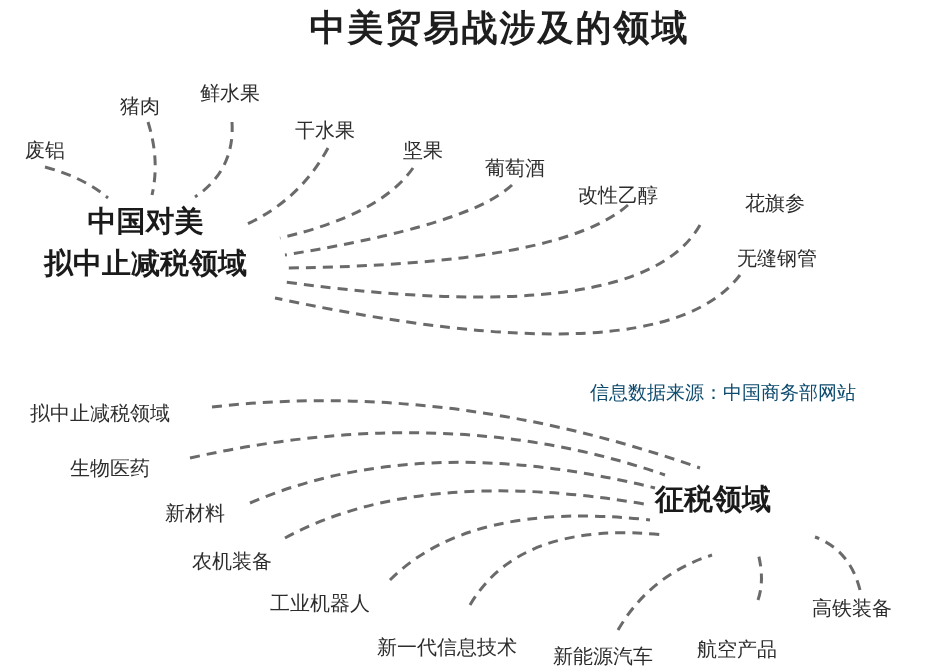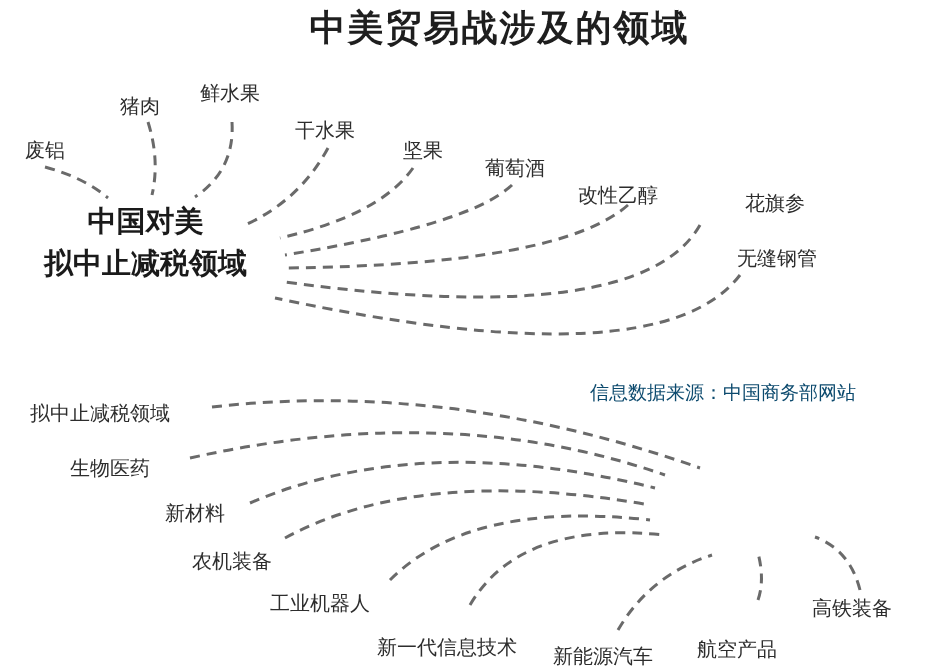--- a/index.html
+++ b/index.html
@@ -53,20 +53,21 @@
 <div class="lbl" style="left:295px; top:117px;">干水果</div>
 <div class="lbl" style="left:403px; top:137px;">坚果</div>
 <div class="lbl" style="left:485px; top:155px;">葡萄酒</div>
 <div class="lbl" style="left:578px; top:182px;">改性乙醇</div>
 <div class="lbl" style="left:700px; top:190px;margin-left:45px;">花旗参</div>
 <div class="lbl" style="left:737px; top:245px;">无缝钢管</div>
 
 <div class="src" style="left:590px; top:380px;">信息数据来源：中国商务部网站</div>
 
 <div class="hub" style="left:655px; top:478px;">
+  <div>征税领域</div>
 </div>
 
 <div class="lbl" style="left:30px; top:400px;">拟中止减税领域</div>
 <div class="lbl" style="left:70px; top:455px;">生物医药</div>
 <div class="lbl" style="left:165px; top:500px;">新材料</div>
 <div class="lbl" style="left:192px; top:548px;">农机装备</div>
 <div class="lbl" style="left:270px; top:590px;">工业机器人</div>
 <div class="lbl" style="left:377px; top:634px;text-align:center;">新一代信息技术</div>
 <div class="lbl" style="left:553px; top:643px;">新能源汽车</div>
 <div class="lbl" style="left:697px; top:636px;">航空产品</div>

